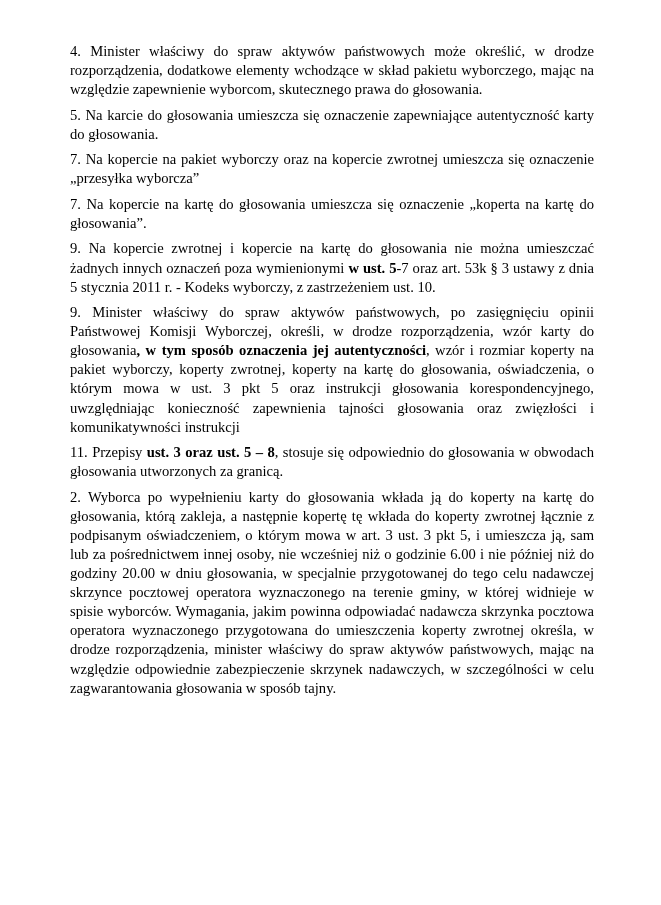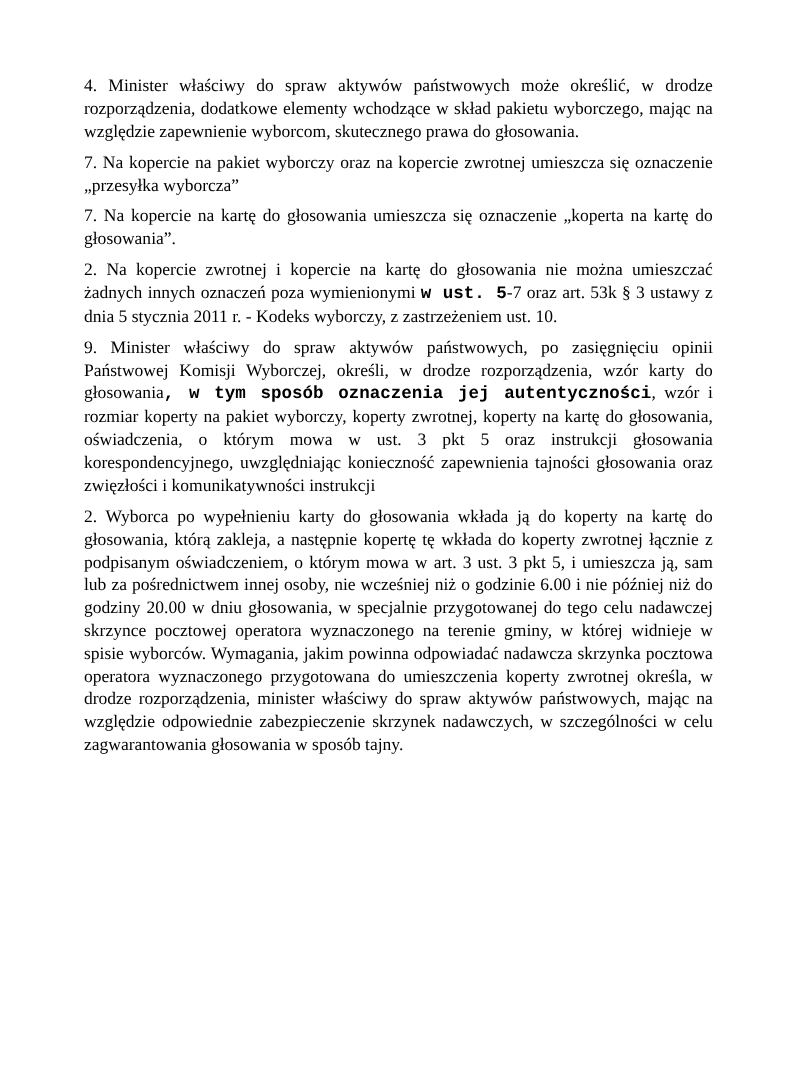--- a/index.html
+++ b/index.html
@@ -1,37 +1,39 @@
 <!DOCTYPE html>
 <html><head>
 <meta charset="utf-8">
 <style>
   html, body { margin: 0; padding: 0; background: #ffffff; }
   body { width: 661px; height: 905px; overflow: hidden; position: relative; }
   .page {
     position: absolute;
     left: 70px;
-    top: 63px;
+    top: 42px;
     width: 524px;
     font-family: "Liberation Serif", serif;
     font-size: 14.6px;
     line-height: 19.1px;
     color: #000000;
   }
   .para {
     margin: 0 0 6.4px 0;
     text-align: justify;
   }
   .para.indent { text-indent: 48px; }
-  .seg-bold { font-weight: bold; font-family: Liberation Mono, monospace; }
+  .seg-bold { font-weight: bold; }
 </style>
 </head>
 <body>
 
 <div class="page">
   <p class="para"><span>4. Minister właściwy do spraw aktywów państwowych może określić, w drodze rozporządzenia, dodatkowe elementy wchodzące w skład pakietu wyborczego, mając na względzie zapewnienie wyborcom, skutecznego prawa do głosowania.</span></p>
+  <p class="para"><span>5. Na karcie do głosowania umieszcza się oznaczenie zapewniające autentyczność karty do głosowania.</span></p>
   <p class="para"><span>7. Na kopercie na pakiet wyborczy oraz na kopercie zwrotnej umieszcza się oznaczenie „przesyłka wyborcza”</span></p>
   <p class="para"><span>7. Na kopercie na kartę do głosowania umieszcza się oznaczenie „koperta na kartę do głosowania”.</span></p>
-  <p class="para"><span>2. Na kopercie zwrotnej i kopercie na kartę do głosowania nie można umieszczać żadnych innych oznaczeń poza wymienionymi </span><span class="seg-bold">w ust. 5</span><span>-7 oraz art. 53k § 3 ustawy z dnia 5 stycznia 2011 r. - Kodeks wyborczy, z zastrzeżeniem ust. 10.</span></p>
+  <p class="para"><span>9. Na kopercie zwrotnej i kopercie na kartę do głosowania nie można umieszczać żadnych innych oznaczeń poza wymienionymi </span><span class="seg-bold">w ust. 5</span><span>-7 oraz art. 53k § 3 ustawy z dnia 5 stycznia 2011 r. - Kodeks wyborczy, z zastrzeżeniem ust. 10.</span></p>
   <p class="para"><span>9. Minister właściwy do spraw aktywów państwowych, po zasięgnięciu opinii Państwowej Komisji Wyborczej, określi, w drodze rozporządzenia, wzór karty do głosowania</span><span class="seg-bold">, w tym sposób oznaczenia jej autentyczności</span><span>, wzór i rozmiar koperty na pakiet wyborczy, koperty zwrotnej, koperty na kartę do głosowania, oświadczenia, o którym mowa w ust. 3 pkt 5 oraz instrukcji głosowania korespondencyjnego, uwzględniając konieczność zapewnienia tajności głosowania oraz zwięzłości i komunikatywności instrukcji</span></p>
+  <p class="para"><span>11. Przepisy </span><span class="seg-bold">ust. 3 oraz ust. 5 – 8</span><span>, stosuje się odpowiednio do głosowania w obwodach głosowania utworzonych za granicą.</span></p>
   <p class="para"><span>2. Wyborca po wypełnieniu karty do głosowania wkłada ją do koperty na kartę do głosowania, którą zakleja, a następnie kopertę tę wkłada do koperty zwrotnej łącznie z podpisanym oświadczeniem, o którym mowa w art. 3 ust. 3 pkt 5, i umieszcza ją, sam lub za pośrednictwem innej osoby, nie wcześniej niż o godzinie 6.00 i nie później niż do godziny 20.00 w dniu głosowania, w specjalnie przygotowanej do tego celu nadawczej skrzynce pocztowej operatora wyznaczonego na terenie gminy, w której widnieje w spisie wyborców. Wymagania, jakim powinna odpowiadać nadawcza skrzynka pocztowa operatora wyznaczonego przygotowana do umieszczenia koperty zwrotnej określa, w drodze rozporządzenia, minister właściwy do spraw aktywów państwowych, mając na względzie odpowiednie zabezpieczenie skrzynek nadawczych, w szczególności w celu zagwarantowania głosowania w sposób tajny.</span></p>
 
 </div>
 
 </body></html>

